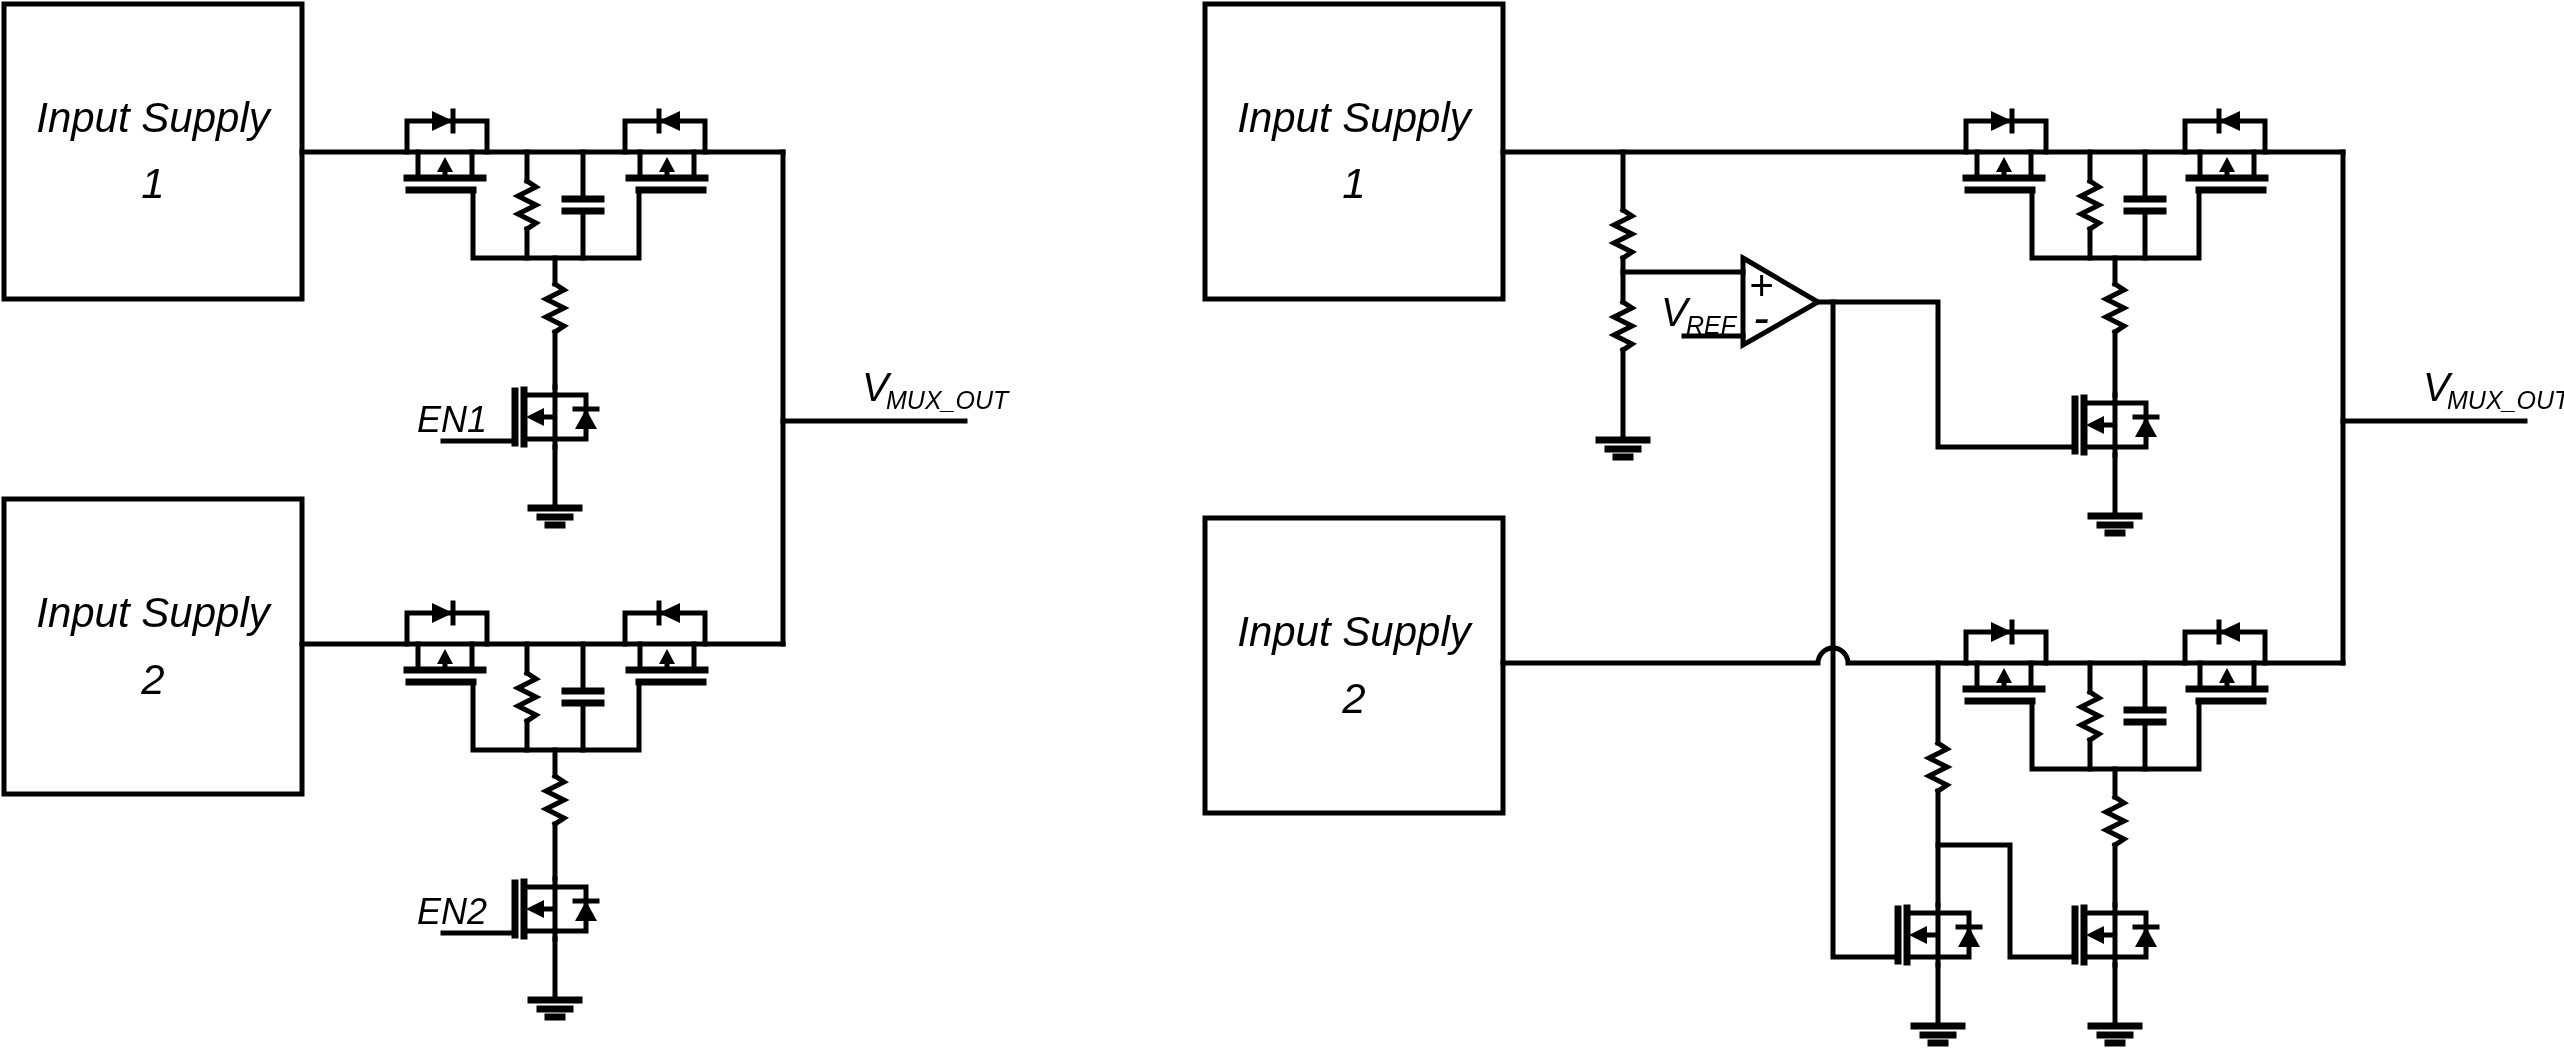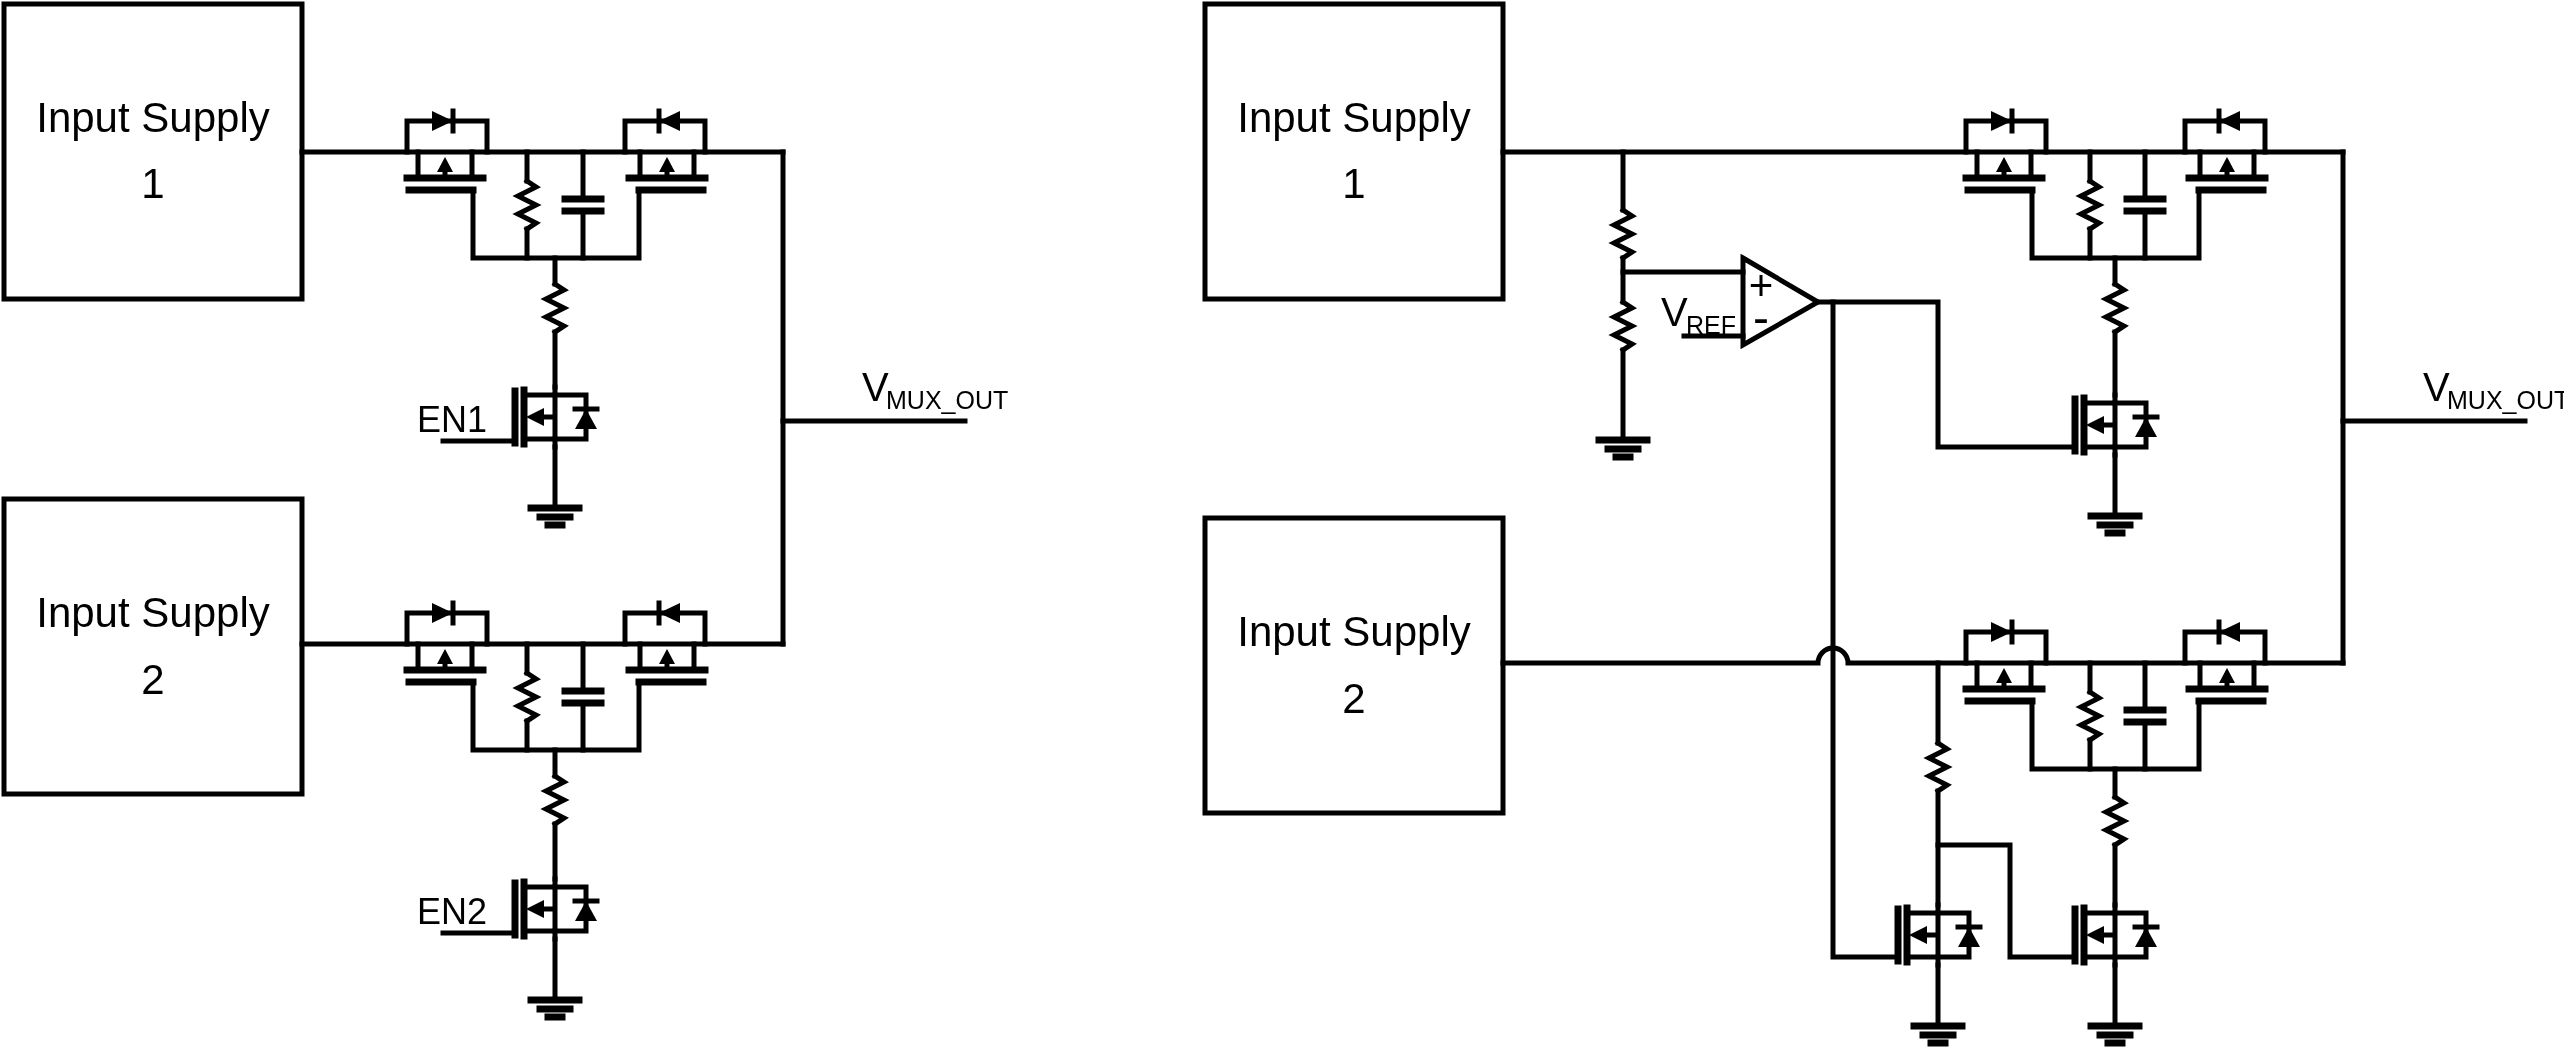--- a/index.html
+++ b/index.html
@@ -1,16 +1,16 @@
 <!DOCTYPE html>
 <html><head>
 <meta charset="utf-8">
 <style>
   html,body{margin:0;padding:0;background:#ffffff;}
-  .stage{width:100%;max-width:2564px;margin:0 auto;}
+  .stage{width:100%;max-width:2564px;margin:0 auto;font-style:italic;}
   svg{display:block;width:100%;height:auto;background:#ffffff;}
   .w{stroke:#000000;stroke-width:5;fill:none;stroke-linecap:square;stroke-linejoin:miter;}
   .bar{stroke-width:7;}
   .box{stroke:#000000;stroke-width:5;fill:#ffffff;}
   .blk{fill:#000000;stroke:none;}
   text{fill:#000000;font-family:"Liberation Sans","DejaVu Sans",sans-serif;}
   .t-supply{font-size:42px;text-anchor:middle;}
   .t-en{font-size:36px;text-anchor:middle;}
   .t-vbase{font-size:40px;text-anchor:start;}
   .t-vsub{font-size:25px;text-anchor:start;}

